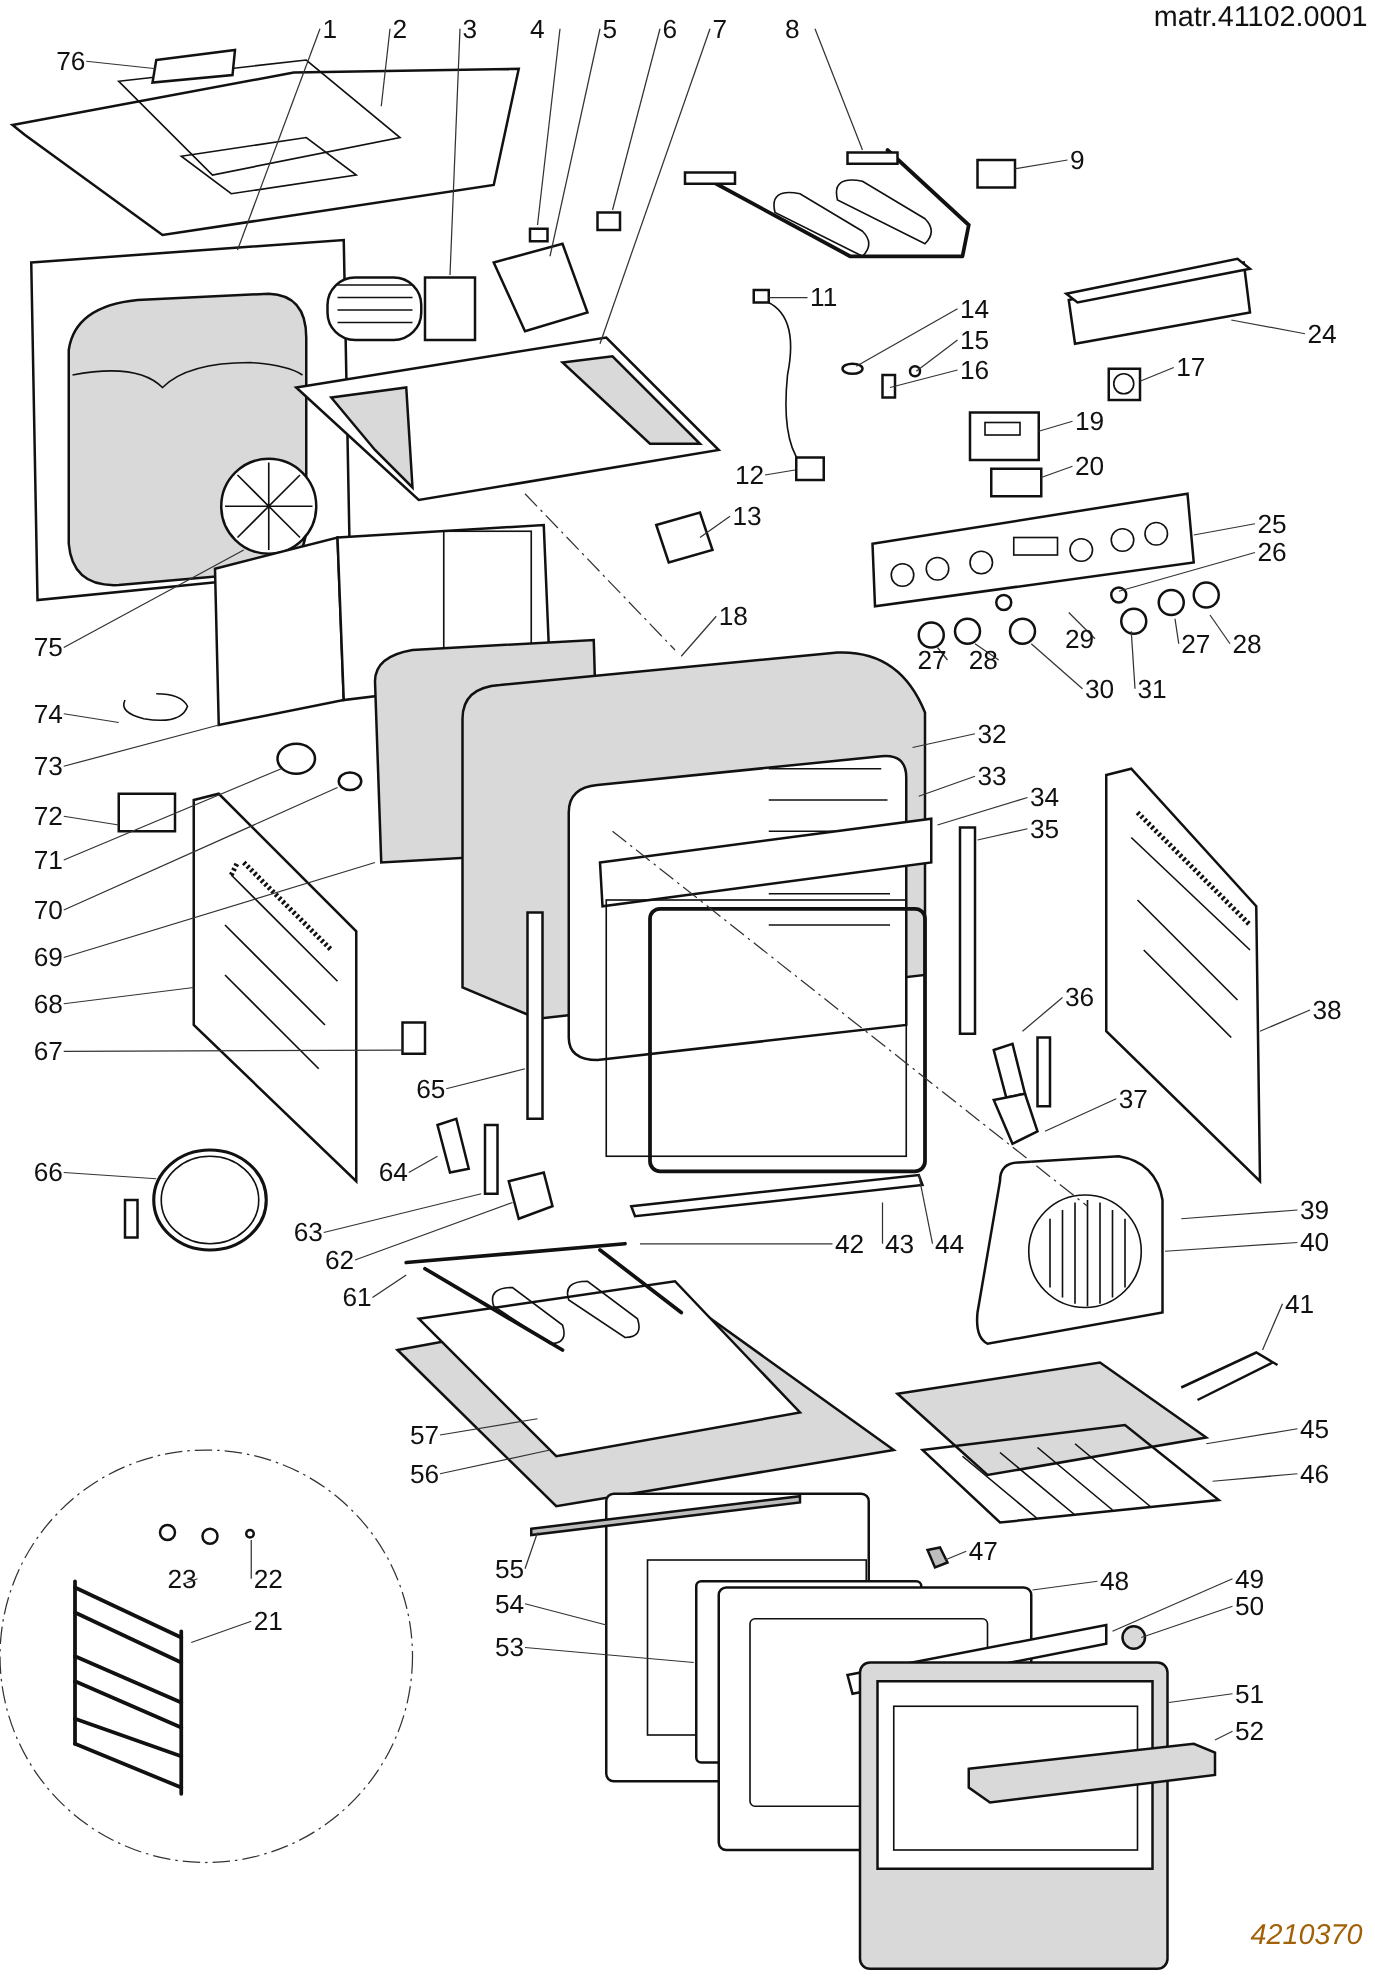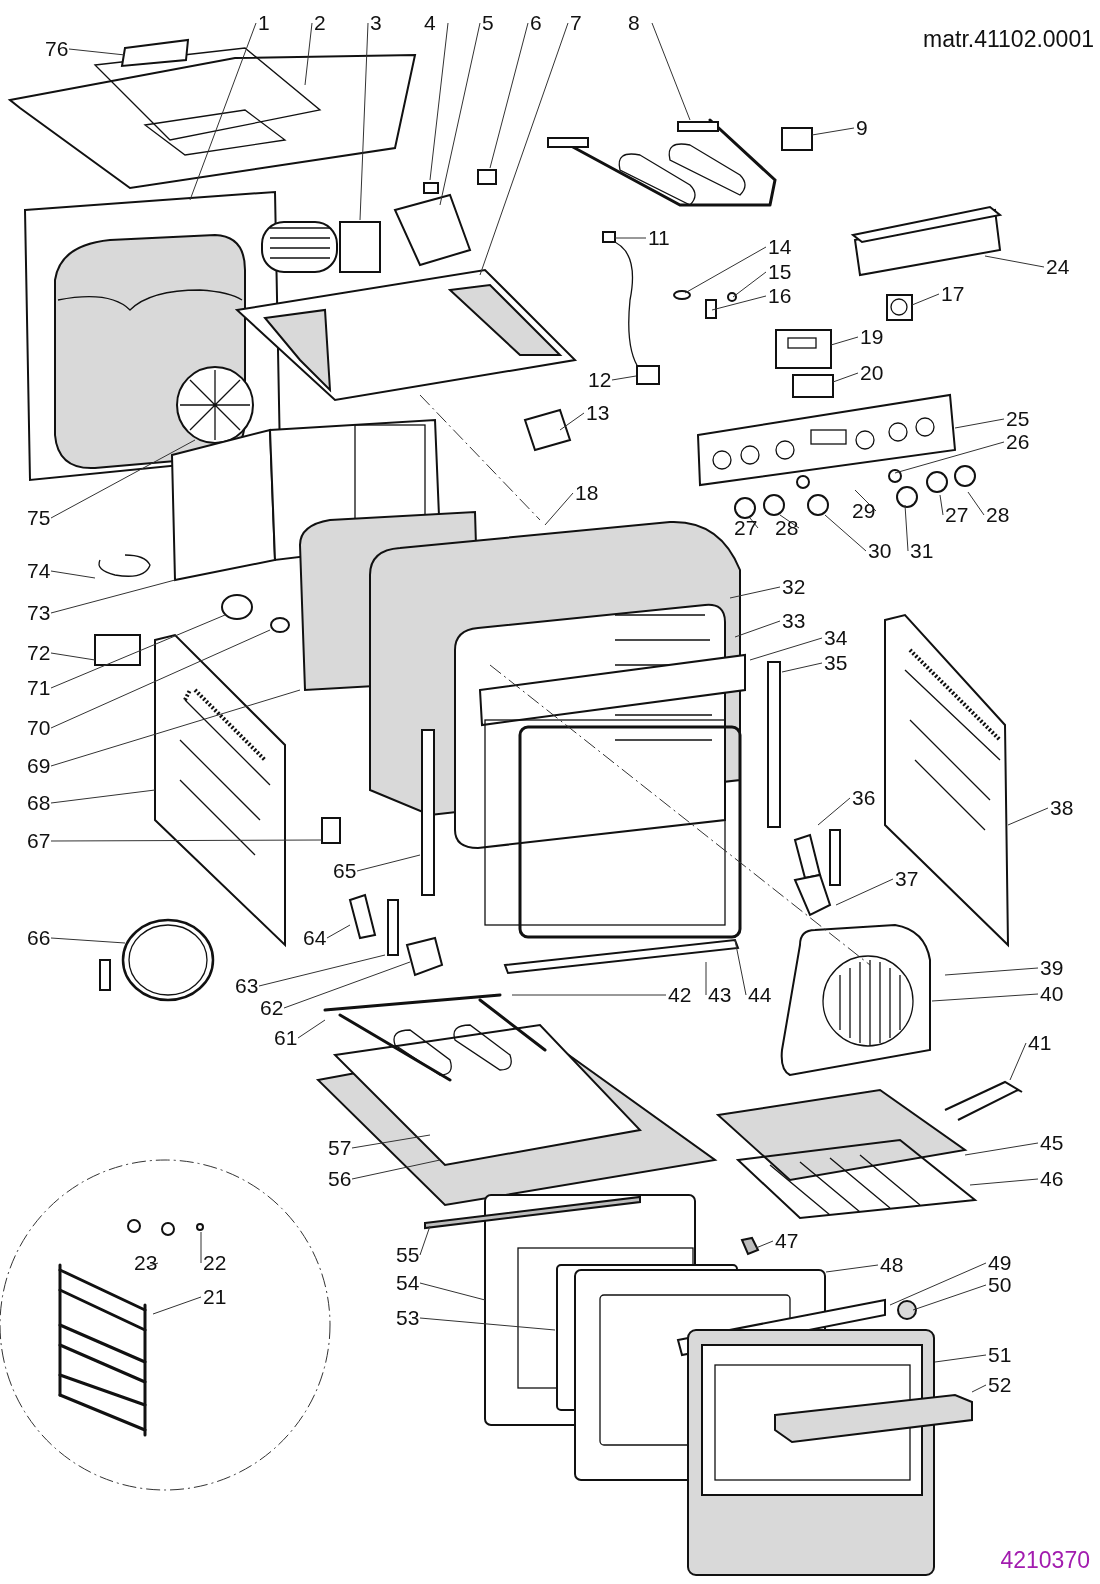--- a/index.html
+++ b/index.html
@@ -11,22 +11,22 @@
   .part-grey { fill: #d9d9d9; stroke: #111; stroke-width: 2; }
   .part-dark { fill: #bdbdbd; stroke: #111; stroke-width: 2; }
   .thin { fill: none; stroke: #111; stroke-width: 1.3; }
   .wire { fill: none; stroke: #111; stroke-width: 3; stroke-linecap: round; }
   .leader { stroke: #333; stroke-width: 1; fill: none; }
   .dash { stroke: #333; stroke-width: 1; fill: none; stroke-dasharray: 14 4 2 4; }
 </style>
 </head>
 <body>
 
-<div style="position:absolute; right:6px; top:26px; font-size:23px; color:#111;">matr.41102.0001</div>
-<div style="position:absolute; right:10px; bottom:10px; font-size:23px; color:#a21caf;">4210370</div>
+<div style="position:absolute; right:6px; top:0; font-size:23px; color:#111;">matr.41102.0001</div>
+<div style="position:absolute; right:10px; bottom:23px; font-size:23px; color:#a16207;font-style:italic;">4210370</div>
 
 <svg id="diagram" viewBox="0 0 1100 1584" xmlns="http://www.w3.org/2000/svg">
 
   <g>
     <polygon class="part" points="10,100 235,58 415,55 395,148 130,188 20,108"></polygon>
     <polygon class="thin" points="95,65 245,48 320,110 170,140"></polygon>
     <polygon class="thin" points="145,125 245,110 285,140 185,155"></polygon>
   </g>
 
   <g>

